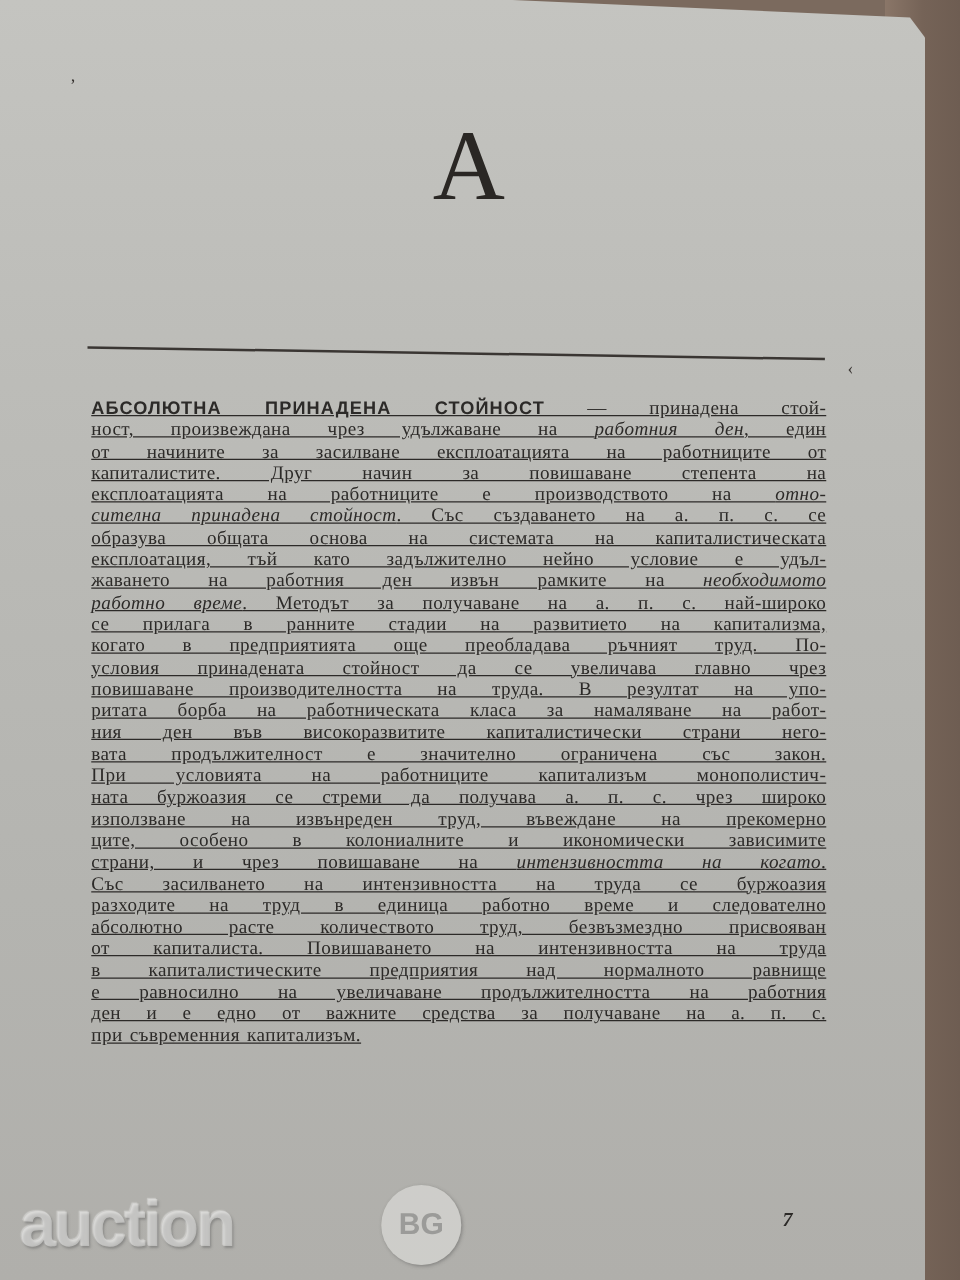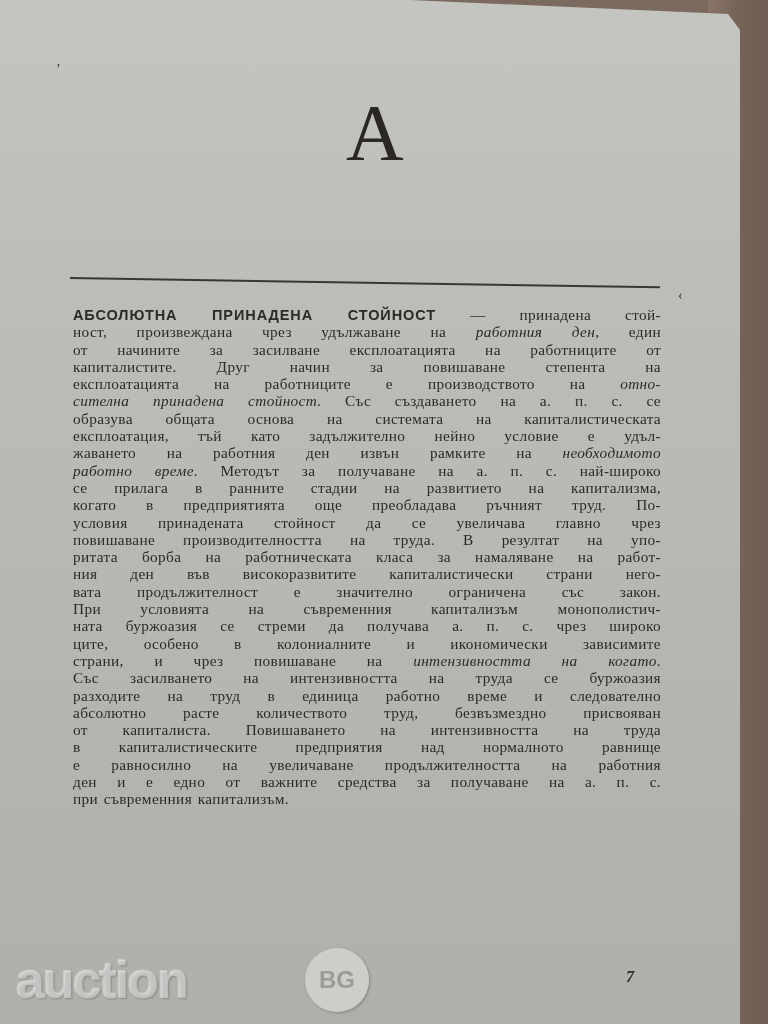--- a/index.html
+++ b/index.html
@@ -23,23 +23,23 @@
       position: absolute; left: 345px; top: 93px; width: 60px;
       text-align: center; font-size: 80px; color: #2a2724;
       font-family: "Liberation Serif", serif; line-height: 80px;
     }
     .rule {
       position: absolute; left: 70px; top: 277px; width: 590px; height: 2px;
       background: #3a3633; transform: rotate(0.9deg); transform-origin: left center;
     }
     .margin-mark { position:absolute; color:#3a3633; font-size:14px; }
     .body-text {
-      position: absolute; left: 73px; top: 306px; width: 588px;
+      position: absolute; left: 73px; top: 318px; width: 588px;
       font-size: 15.3px; line-height: 17.3px; color: #2c2a28;
-      letter-spacing: 0.35px; word-spacing: 1.5px;
+      letter-spacing: 0.35px; word-spacing: 1.5px; text-decoration: underline;
     }
     .line { display: block; white-space: nowrap; text-align: justify; text-align-last: justify; height: 17.3px; }
     .line.last { text-align-last: left; }
     .headword { font-weight: bold; letter-spacing: 0.9px; font-family: "Liberation Sans", sans-serif; font-size: 14.5px; }
     .it { font-style: italic; }
     .page-number {
       position: absolute; left: 626px; top: 968px; font-size: 16px; font-style: italic;
       color: #2c2a28; font-weight: bold;
     }
     .watermark {
@@ -80,22 +80,23 @@
       <span class="line"><span>експлоатация, тъй като задължително нейно условие е удъл-</span></span>
       <span class="line"><span>жаването на работния ден извън рамките на </span><span class="it">необходимото</span></span>
       <span class="line"><span class="it">работно време</span><span>. Методът за получаване на а. п. с. най-широко</span></span>
       <span class="line"><span>се прилага в ранните стадии на развитието на капитализма,</span></span>
       <span class="line"><span>когато в предприятията още преобладава ръчният труд. По-</span></span>
       <span class="line"><span>условия принадената стойност да се увеличава главно чрез</span></span>
       <span class="line"><span>повишаване производителността на труда. В резултат на упо-</span></span>
       <span class="line"><span>ритата борба на работническата класа за намаляване на работ-</span></span>
       <span class="line"><span>ния ден във високоразвитите капиталистически страни него-</span></span>
       <span class="line"><span>вата продължителност е значително ограничена със закон.</span></span>
-      <span class="line"><span>При условията на съвременния капитализъм монополистич-</span></span>
+      <span class="line"><span>При условията на работниците капитализъм монополистич-</span></span>
       <span class="line"><span>ната буржоазия се стреми да получава а. п. с. чрез широко</span></span>
+      <span class="line"><span>използване на извънреден труд, въвеждане на прекомерно</span></span>
       <span class="line"><span>ците, особено в колониалните и икономически зависимите</span></span>
       <span class="line"><span>страни, и чрез повишаване на </span><span class="it">интензивността на когато</span><span>.</span></span>
       <span class="line"><span>Със засилването на интензивността на труда се буржоазия</span></span>
       <span class="line"><span>разходите на труд в единица работно време и следователно</span></span>
       <span class="line"><span>абсолютно расте количеството труд, безвъзмездно присвояван</span></span>
       <span class="line"><span>от капиталиста. Повишаването на интензивността на труда</span></span>
       <span class="line"><span>в капиталистическите предприятия над нормалното равнище</span></span>
       <span class="line"><span>е равносилно на увеличаване продължителността на работния</span></span>
       <span class="line"><span>ден и е едно от важните средства за получаване на а. п. с.</span></span>
       <span class="line last"><span>при съвременния капитализъм.</span></span>

